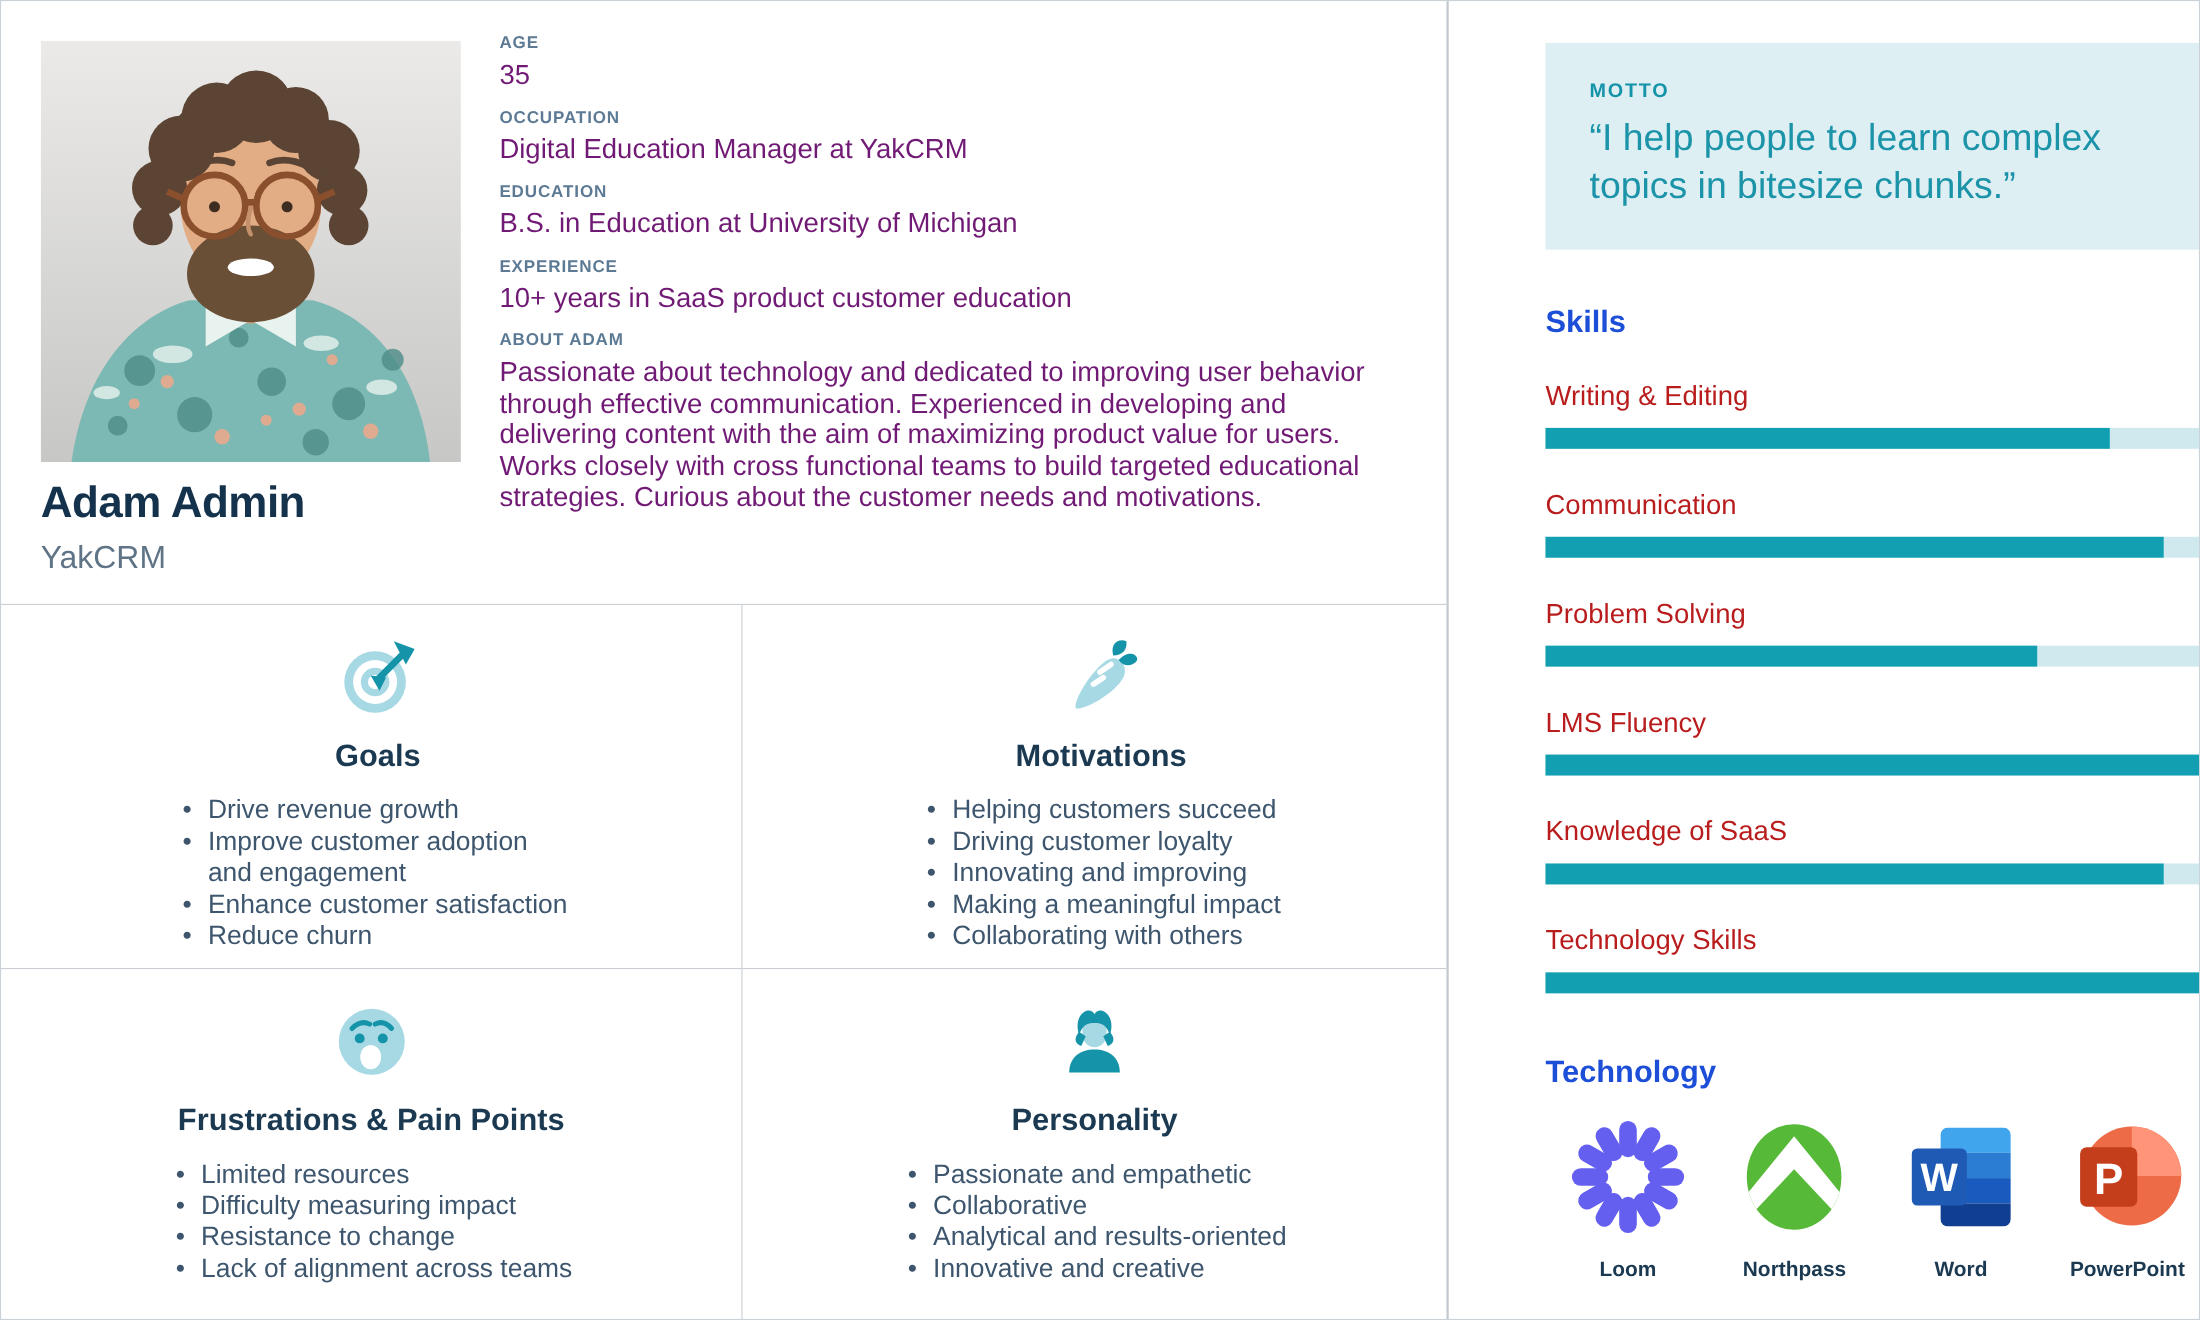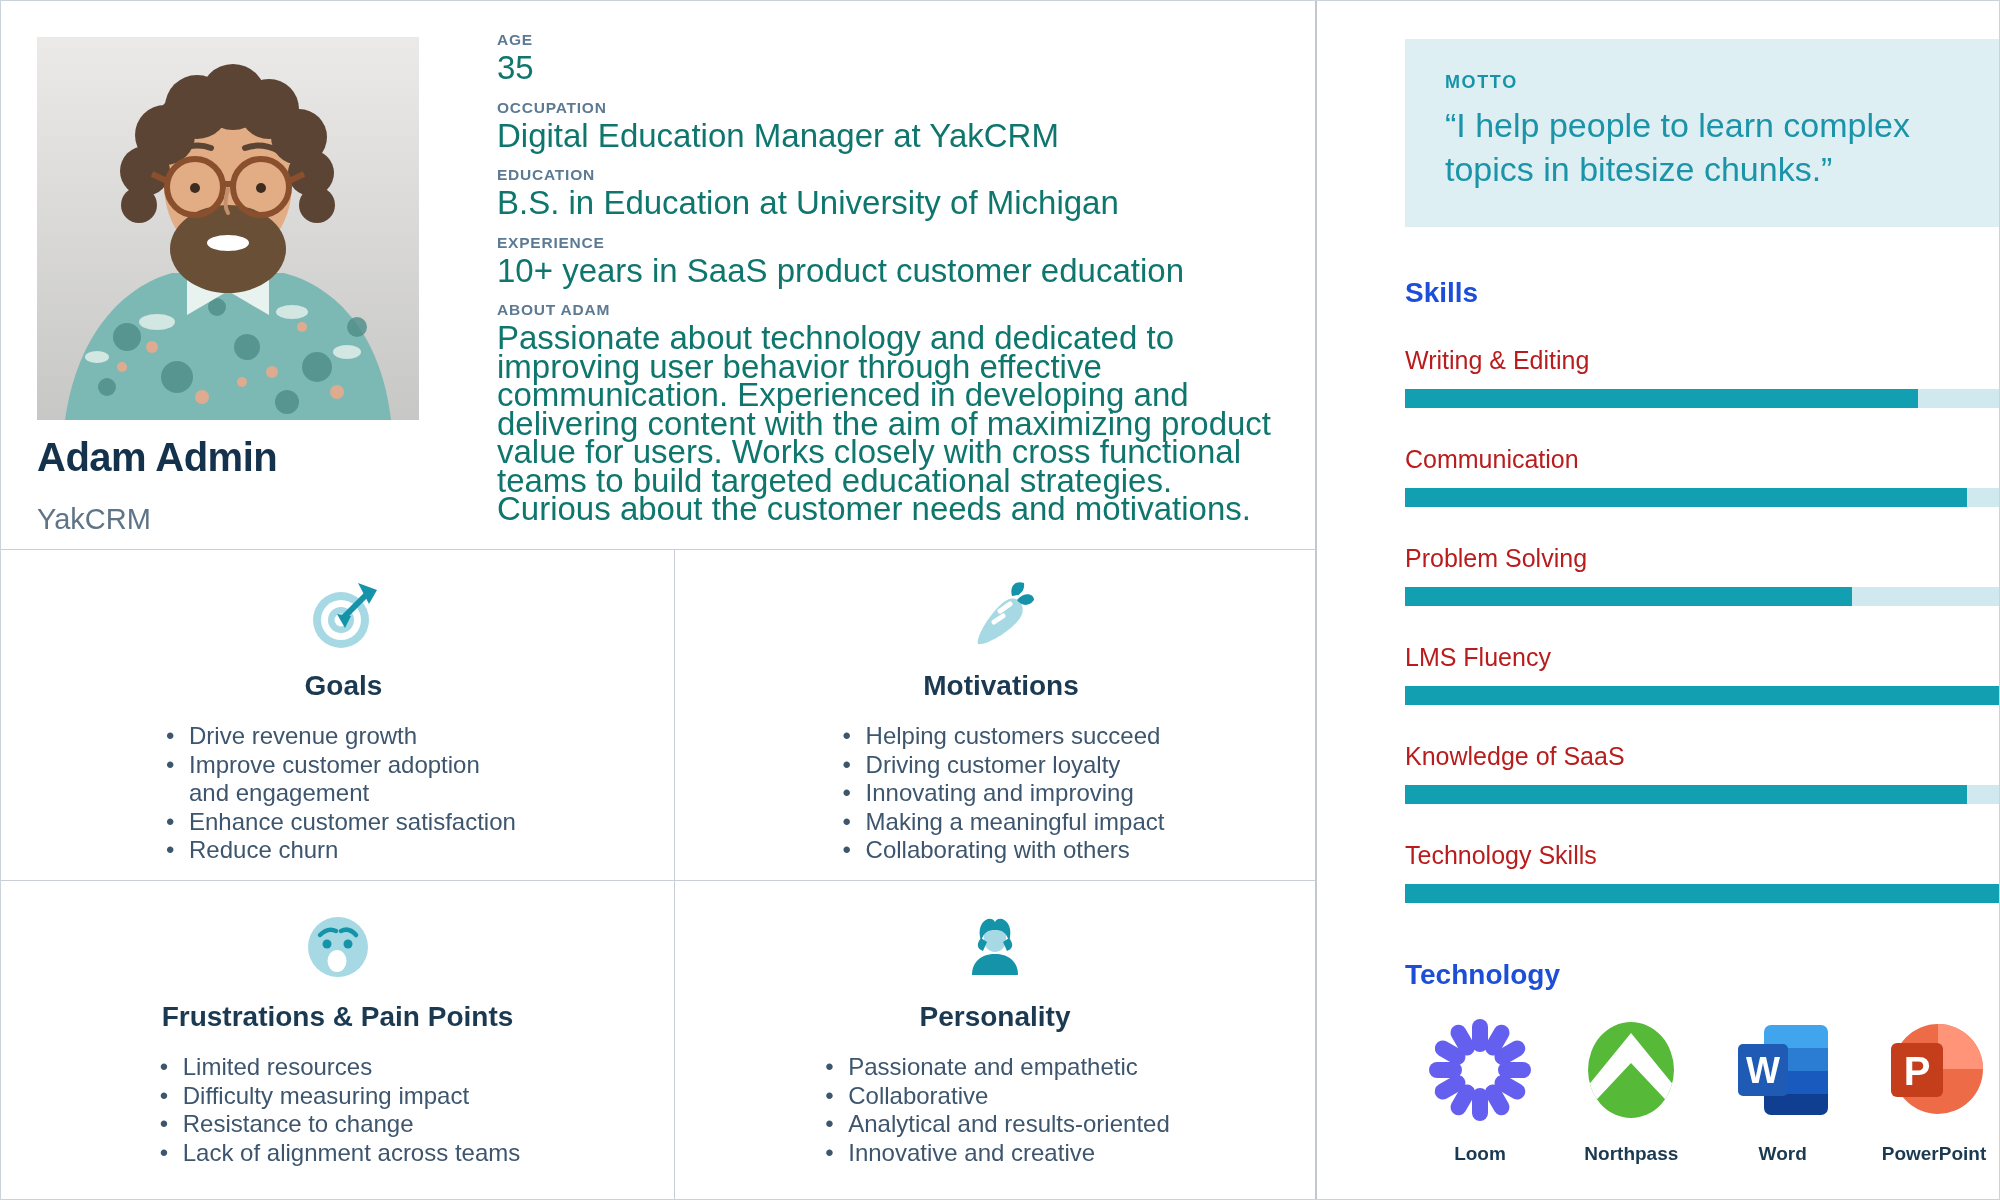--- a/index.html
+++ b/index.html
@@ -5,25 +5,25 @@
   html,body{margin:0;padding:0;background:#fff;}
   .page{
     position:relative;width:2000px;height:1200px;box-sizing:border-box;
     background:#fff;border:1px solid #ccd3d8;overflow:hidden;
     font-family:"Liberation Sans",sans-serif;color:#33475b;
   }
   
   .photo{position:absolute;left:36px;top:36px;width:382px;height:383px;}
   .name-block{position:absolute;left:36px;top:434px;}
   .persona-name{font-size:40px;font-weight:700;color:#14324c;letter-spacing:-0.5px;}
-  .persona-company{font-size:29px;color:#5f7486;margin-top:23px;}
+  .persona-company{font-size:29px;color:#5f7486;margin-top:11px;}
   .details{position:absolute;left:453px;top:30px;width:825px;}
-  .detail{margin-bottom:16px;margin-left:43px;}
+  .detail{margin-bottom:16px;}
   .detail-label{font-size:15.5px;font-weight:700;color:#5d7a94;letter-spacing:0.05em;margin-bottom:5px;}
-  .detail-value{font-size:33px;color:#0f766e;line-height:28.5px;}
+  .detail-value{font-size:25px;color:#701a75;line-height:28.5px;}
   
   .grid{position:absolute;left:0;top:548px;width:1314px;height:651px;
         display:grid;grid-template-columns:674px 640px;grid-template-rows:331px 320px;
         border-top:1px solid #c9cfd4;}
   .cell{box-sizing:border-box;display:flex;flex-direction:column;align-items:center;
         padding-top:30px;text-align:center;}
   .cell.br{border-right:1px solid #c9cfd4;}
   .cell.bb{border-bottom:1px solid #c9cfd4;padding-left:12px;}
   .cell-title{font-size:28px;font-weight:700;color:#1b3a52;margin-top:16px;}
   .cell ul{margin:20px 0 0;padding:0;list-style:none;display:inline-block;

